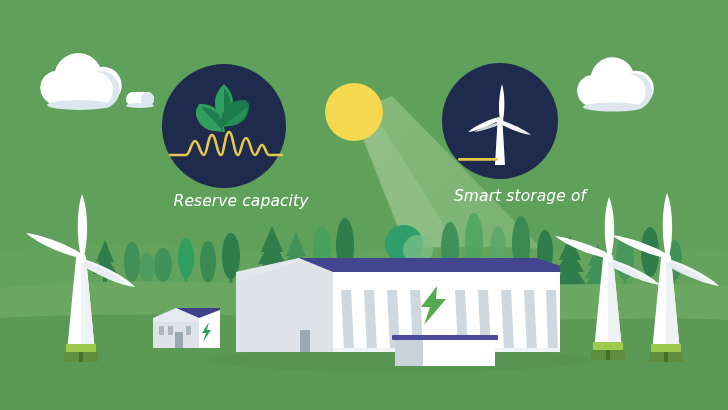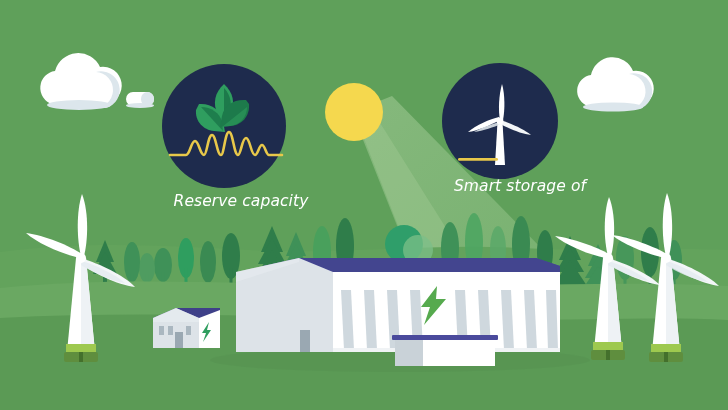--- a/index.html
+++ b/index.html
@@ -16,21 +16,21 @@
     color:#ffffff;
     font-family:"DejaVu Sans", sans-serif;
     font-style:italic;
     font-size:15.5px;
     line-height:18px;
     text-align:center;
     white-space:pre;
     letter-spacing:0.1px;
   }
   #label-reserve{left:146px;top:192px;width:190px;}
-  #label-smart{left:420px;top:177px;width:200px;}
+  #label-smart{left:420px;top:187px;width:200px;}
 </style>
 </head>
 <body>
 
 <div id="scene">
 
   <svg class="layer" viewBox="0 0 728 410">
     <defs>
       <linearGradient id="beamGrad" x1="0" y1="0" x2="1" y2="1">
         <stop offset="0%" stop-color="#a9cf9c" stop-opacity="0.95"></stop>

